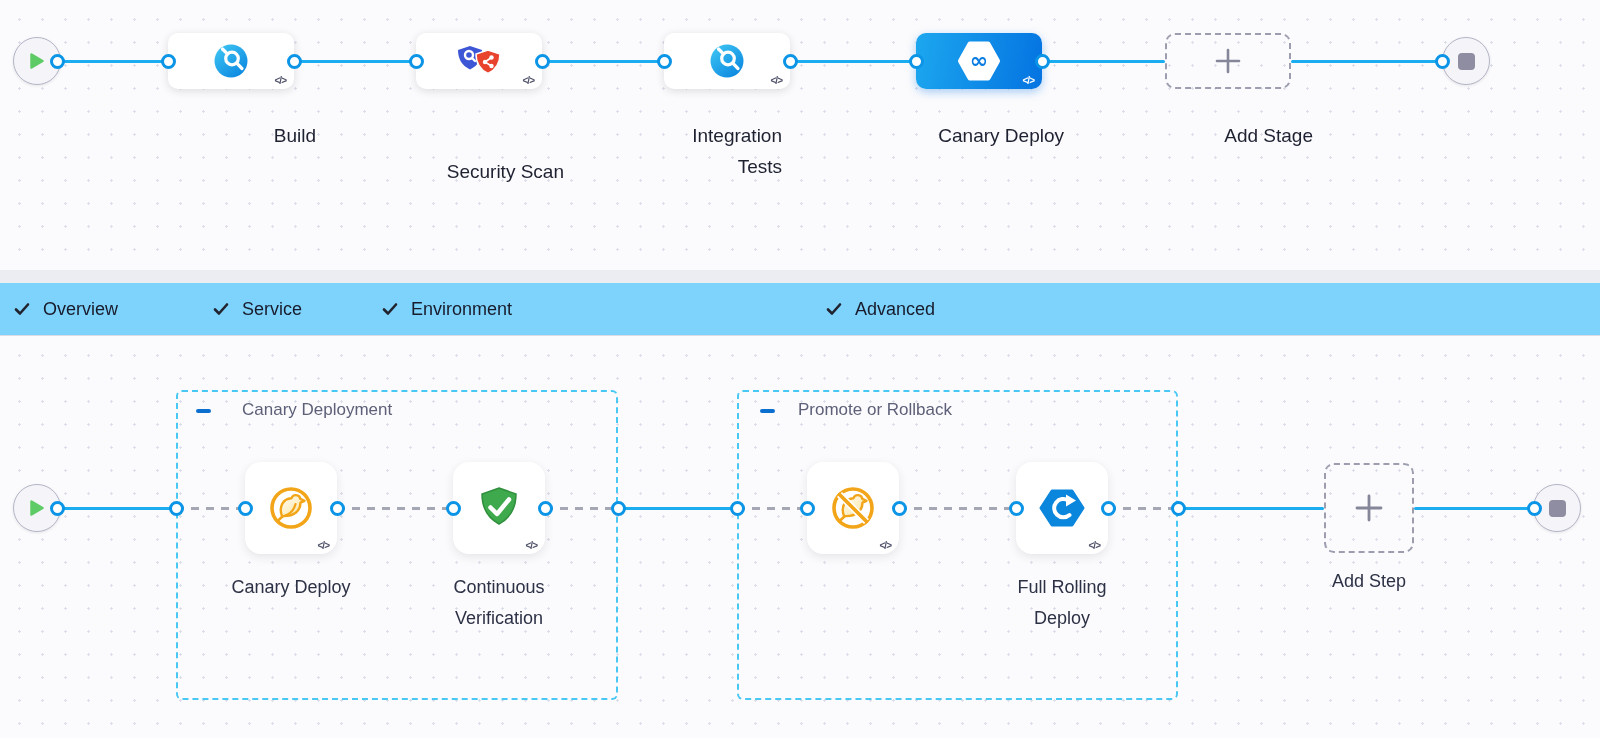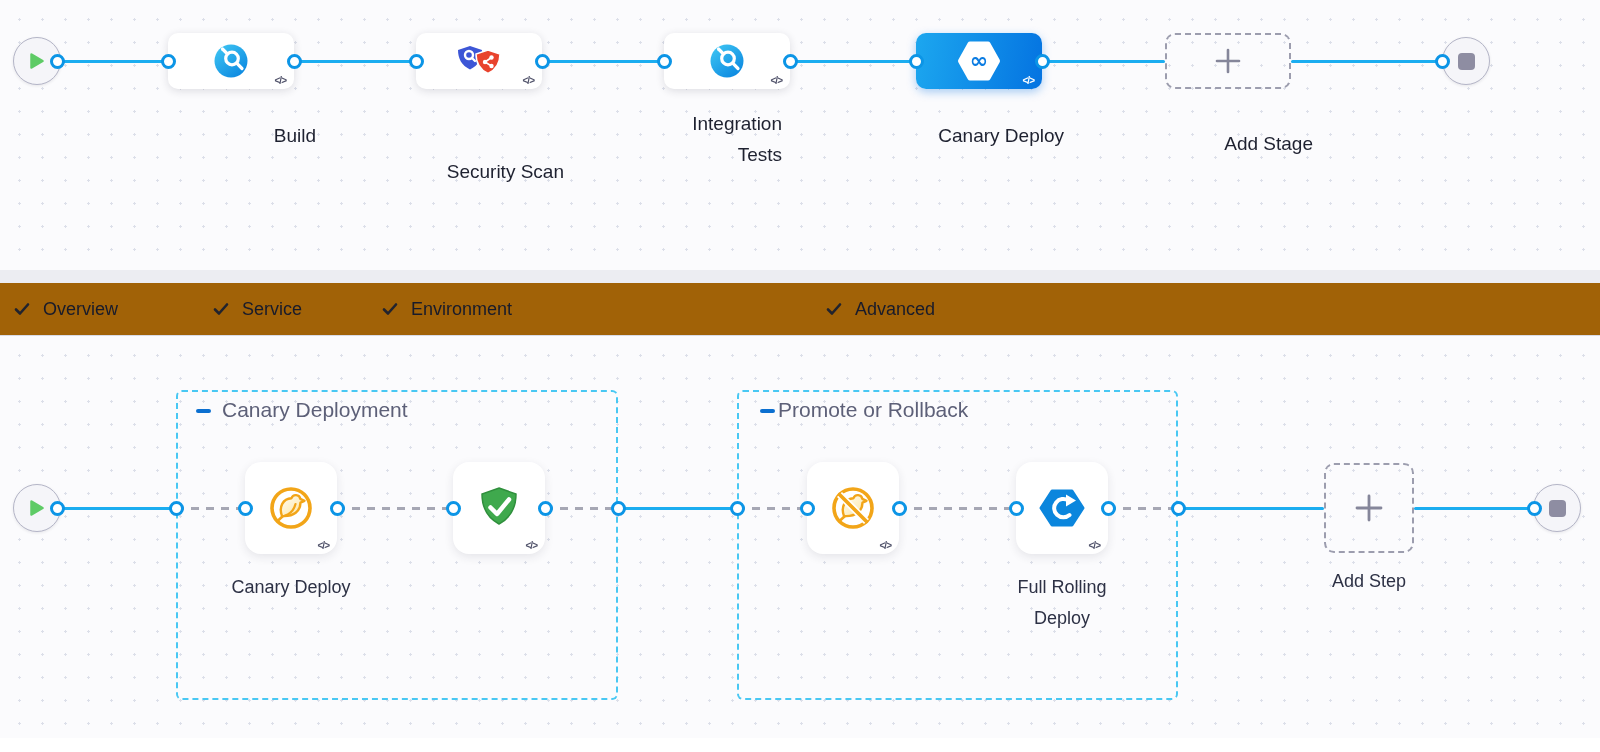--- a/index.html
+++ b/index.html
@@ -4,21 +4,21 @@
 <style>
   html,body{margin:0;padding:0;}
   .screen{position:relative;width:1600px;height:752px;overflow:hidden;
     font-family:"Liberation Sans",sans-serif;background:#fbfbfd;}
   .canvas{position:absolute;left:0;width:1600px;background-color:#fbfbfd;
     background-image:radial-gradient(circle,#dcdfe9 1.2px,transparent 1.3px);
     background-size:23px 23px;background-position:8px 8px;}
   .top-canvas{top:0;height:270px;}
   .bottom-canvas{top:336px;height:416px;}
   .band{position:absolute;top:270px;height:13px;width:100%;background:#ecedf2;}
-  .tabbar{position:absolute;top:283px;height:53px;width:100%;background:#a16207;
+  .tabbar{position:absolute;top:283px;height:53px;width:100%;background:#7dd3fc;
     border-bottom:1px solid #d9dbe5;box-sizing:border-box;}
   .tab{position:absolute;top:0;height:52px;display:flex;align-items:center;gap:13px;cursor:pointer;}
   .tab-label{font-size:18px;color:#181b2b;}
   .tab.active .tab-label{font-weight:bold;}
   .tab-underline{position:absolute;left:-22px;width:174px;bottom:-1px;height:3px;
     background:#0c74d6;border-radius:2px 2px 0 0;}
   .bottom-strip{position:absolute;bottom:0;height:14px;width:100%;background:#ffffff;}
 
   .terminal{position:absolute;width:48px;height:48px;border-radius:50%;background:#f5f5f9;
     border:1.5px solid #b4b5c7;box-sizing:border-box;display:flex;align-items:center;
@@ -36,21 +36,21 @@
   .stage-card.selected{background:linear-gradient(100deg,#1ca7ef 0%,#0473e1 100%);
     box-shadow:0 3px 10px rgba(8,115,225,.35);}
   .code-badge{position:absolute;right:8px;bottom:3px;font-size:10px;font-weight:bold;
     color:#51536b;letter-spacing:-1px;cursor:pointer;}
   .stage-card.selected .code-badge{color:#fff;}
   .stage-label{position:absolute;text-align:right;font-size:19px;font-weight:500;
     color:#1e2130;line-height:31px;z-index:2;}
 
   .group-box{position:absolute;border:2px dashed #49c8f3;border-radius:6px;
     box-sizing:border-box;z-index:0;}
-  .group-title{position:absolute;font-size:21px;color:#5d6078;line-height:20px;z-index:2;}
+  .group-title{position:absolute;font-size:17px;color:#5d6078;line-height:20px;z-index:2;margin-left:20px;}
   .minus-icon{position:absolute;width:15px;height:3.5px;background:#0b6fd0;border-radius:2px;
     z-index:2;cursor:pointer;}
 
   .step-card{position:absolute;width:92px;height:92px;background:#fff;border-radius:16px;
     box-shadow:0 3px 10px rgba(35,36,60,.10);display:flex;align-items:center;
     justify-content:center;z-index:2;cursor:pointer;}
   .step-label{position:absolute;text-align:center;font-size:18px;font-weight:500;
     color:#2d3145;line-height:31px;z-index:2;}
   .add-card{position:absolute;border:2px dashed #9c9dae;border-radius:10px;
     box-sizing:border-box;display:flex;align-items:center;justify-content:center;
@@ -161,23 +161,23 @@
     <div class="port" style="left:408.5px;top:53.5px;"></div>
     <div class="port" style="left:534.5px;top:53.5px;"></div>
     <div class="port" style="left:656.5px;top:53.5px;"></div>
     <div class="port" style="left:782.5px;top:53.5px;"></div>
     <div class="port" style="left:908.5px;top:53.5px;"></div>
     <div class="port" style="left:1034.5px;top:53.5px;"></div>
     <div class="port" style="left:1434.5px;top:53.5px;"></div>
 
     <div class="stage-label" style="left:146px;top:120px;width:170px;">Build</div>
     <div class="stage-label" style="left:394px;top:120px;width:170px;margin-top:36px;">Security Scan</div>
-    <div class="stage-label" style="left:672px;top:108px;width:110px;">Integration Tests</div>
+    <div class="stage-label" style="left:672px;top:120px;width:110px;">Integration Tests</div>
     <div class="stage-label" style="left:894px;top:120px;width:170px;">Canary Deploy</div>
-    <div class="stage-label" style="left:1143px;top:120px;width:170px;margin-top:8px;">Add Stage</div>
+    <div class="stage-label" style="left:1143px;top:120px;width:170px;">Add Stage</div>
   </div>
 
   <div class="band"></div>
 
   <div class="tabbar">
     <div class="tab" style="left:14px;">
       <svg width="16" height="14" viewBox="0 0 16 14">
         <polyline points="2,7.5 6,11.5 14,2.5" stroke="#21232e" stroke-width="2.6" fill="none" stroke-linecap="round" stroke-linejoin="round"></polyline>
       </svg>
       <span class="tab-label">Overview</span>
@@ -290,18 +290,19 @@
     <div class="port" style="left:610.5px;top:164.5px;"></div>
     <div class="port" style="left:729.5px;top:164.5px;"></div>
     <div class="port" style="left:799.5px;top:164.5px;"></div>
     <div class="port" style="left:891.5px;top:164.5px;"></div>
     <div class="port" style="left:1008.5px;top:164.5px;"></div>
     <div class="port" style="left:1100.5px;top:164.5px;"></div>
     <div class="port" style="left:1170.5px;top:164.5px;"></div>
     <div class="port" style="left:1526.5px;top:164.5px;"></div>
 
     <div class="step-label" style="left:216px;top:236px;width:150px;">Canary Deploy</div>
+    <div class="step-label" style="left:434px;top:236px;width:130px;">Continuous Verification</div>
     <div class="step-label" style="left:1007px;top:236px;width:110px;">Full Rolling Deploy</div>
     <div class="step-label" style="left:1294px;top:230px;width:150px;">Add Step</div>
   </div>
 
   <div class="bottom-strip"></div>
 </div>
 
 </body></html>

